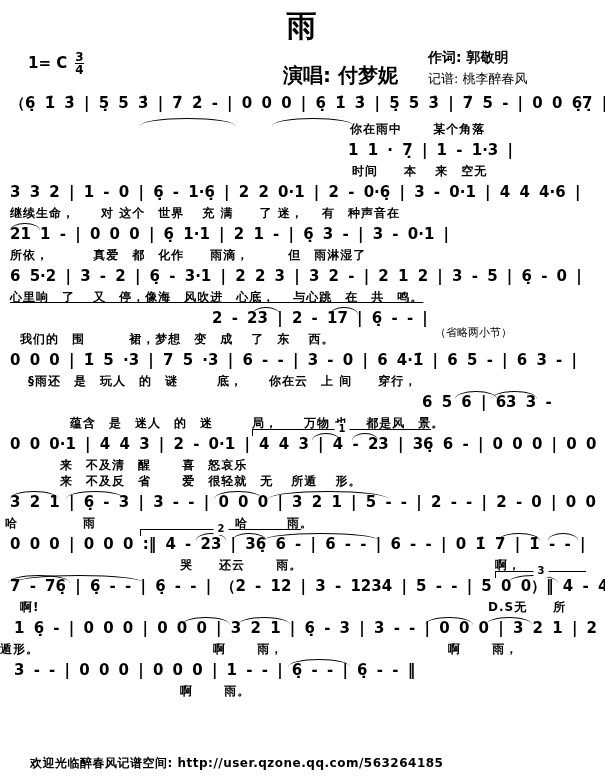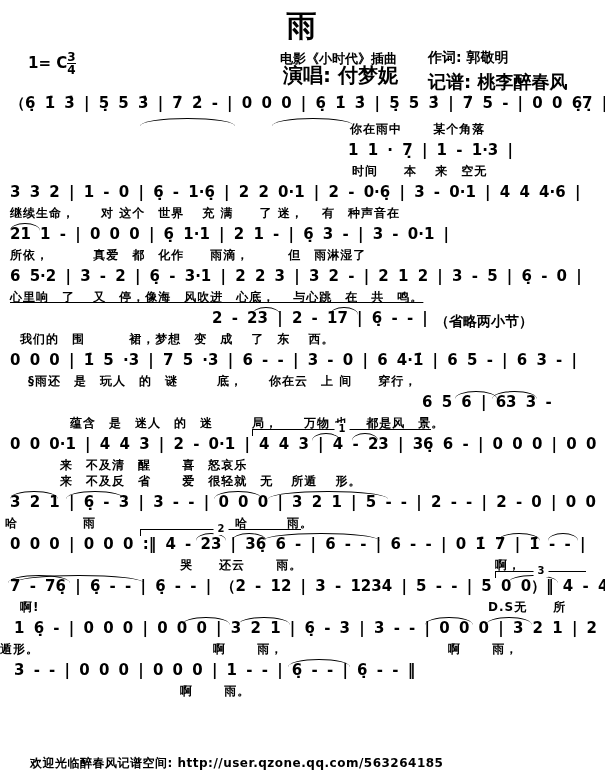--- a/index.html
+++ b/index.html
@@ -2,49 +2,48 @@
 <html><head>
 <meta charset="utf-8">
 <style>
   html,body{margin:0;padding:0;background:#fff;color:#000;}
   body{width:605px;height:784px;overflow:hidden;font-family:"DejaVu Sans",sans-serif;}
   .page{position:relative;width:605px;height:784px;background:#fff;}
   
   .header{position:relative;height:92px;}
   .title{position:absolute;top:6px;left:0;width:100%;text-align:center;font-size:30px;font-weight:bold;letter-spacing:2px;}
   .keysig{position:absolute;top:52px;left:28px;font-size:15px;font-weight:bold;white-space:pre;}
-  .frac{display:inline-block;vertical-align:middle;text-align:center;font-size:12px;font-weight:bold;line-height:10px;}
+  .frac{display:inline-block;vertical-align:middle;text-align:center;font-size:12px;font-weight:bold;line-height:10px;margin-left:8px;}
   .frac .bar{display:block;height:1px;background:#000;margin:1px 0;}
   .subtitle{position:absolute;top:50px;left:280px;font-size:13px;font-weight:600;}
   .singer{position:absolute;top:62px;left:283px;font-size:20px;font-weight:700;}
   .lyricist{position:absolute;top:49px;left:428px;font-size:14px;font-weight:600;}
-  .notator{position:absolute;top:70px;left:428px;font-size:18px;font-weight:700;text-align:center;}
+  .notator{position:absolute;top:70px;left:428px;font-size:13px;font-weight:400;text-align:center;}
   
   .score{position:relative;padding:2px 0 0 0;}
   .line{position:relative;margin-bottom:5px;}
   .notes-row{position:relative;height:21px;}
   .notes-seg{position:absolute;top:0;font-family:"DejaVu Sans",sans-serif;font-weight:bold;font-size:15px;letter-spacing:0;word-spacing:4px;white-space:pre;}
-  .notes-seg.remark{font-weight:700;font-size:14px;top:4px;word-spacing:0;}
+  .notes-seg.remark{font-weight:400;font-size:11px;top:16px;word-spacing:0;}
   .lyric-row{position:relative;height:16px;}
   .lyric-seg{position:absolute;top:1px;font-size:12px;font-weight:600;white-space:pre;letter-spacing:1px;}
   .volta{position:absolute;top:-6px;height:6px;border-top:1px solid #000;border-left:1px solid #000;z-index:2;}
   .volta-label{position:absolute;top:-7px;left:50%;transform:translateX(-50%);background:#fff;padding:0 4px;font-size:10px;font-weight:bold;line-height:12px;}
   .arc{position:absolute;top:-2px;height:7px;border-top:1.4px solid #000;border-radius:50% 50% 0 0 / 100% 100% 0 0;z-index:1;}
   
   .footer{position:absolute;left:30px;bottom:12px;font-size:12px;font-weight:600;letter-spacing:.5px;}
 </style>
 </head>
 <body>
 
 <div class="page">
 
   <div class="header">
     <div class="title">雨</div>
     <div class="keysig"><span>1= C</span><span class="frac"><span>3</span><span class="bar"></span><span>4</span></span></div>
-    <div class="subtitle">电影《小时代》插曲</div>
     <div class="singer">演唱: 付梦妮</div>
     <div class="lyricist">作词: 郭敬明</div>
     <div class="notator">记谱: 桃李醉春风</div>
   </div>
 
   <div class="score">
       <div class="line">
         <div class="notes-row">
           <span class="notes-seg" style="left: 10px;">（6̣ 1̇ 3̇ | 5̣ 5 3̇ | 7̇ 2̇ - | 0 0 0 | 6̣ 1̇ 3̇ | 5̣ 5 3̇ | 7̇ 5 - | 0 0 6̣7̣ |</span>
         </div>

